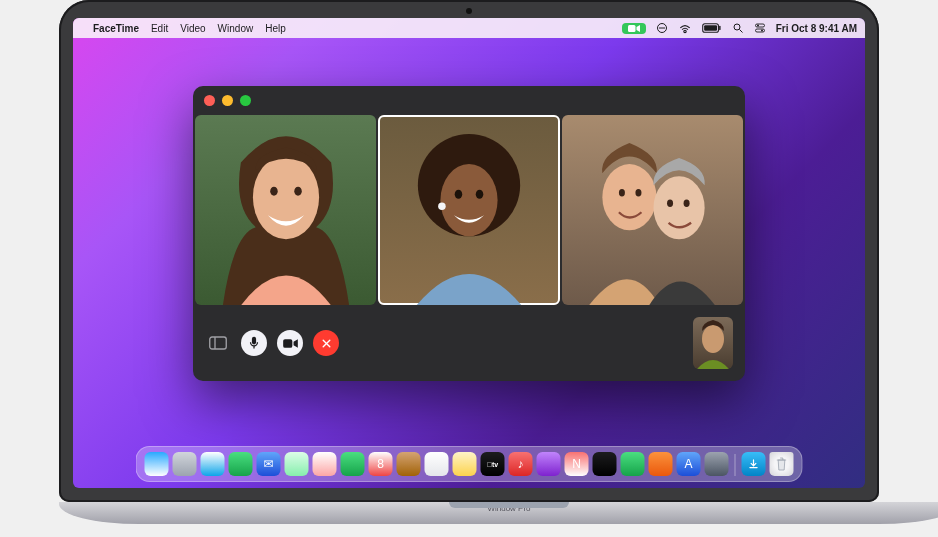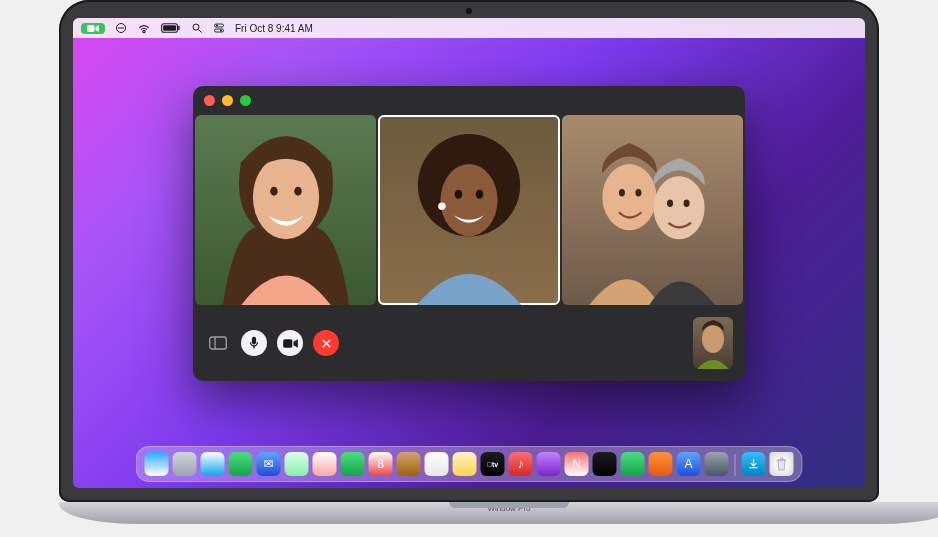--- a/index.html
+++ b/index.html
@@ -73,21 +73,21 @@
     font-size: 10px;
     color: #1c1c1e;
     padding: 0 8px;
     justify-content: space-between;
   }
   .menubar-left, .menubar-right {
     display: flex;
     align-items: center;
     gap: 12px;
   }
-  .menubar-right { gap: 10px; }
+  .menubar-right { gap: 10px; font-weight: bold; }
   .menubar .app-name { font-weight: 600; }
   .apple-logo { font-size: 12px; }
   .camera-indicator {
     background: #34c759;
     color: #fff;
     border-radius: 4px;
     padding: 1px 6px;
   }
   .menubar svg { display: block; }
 
@@ -224,20 +224,28 @@
 </head>
 <body>
 
 <div class="laptop">
   <div class="bezel">
     <span class="camera-dot"></span>
 
     <div class="screen">
 
       <div class="menubar">
+        <div class="menubar-left">
+          <span class="apple-logo"></span>
+          <span class="app-name">FaceTime</span>
+          <span>Edit</span>
+          <span>Video</span>
+          <span>Window</span>
+          <span>Help</span>
+        </div>
         <div class="menubar-right">
           <span class="camera-indicator">
             <svg width="12" height="9" viewBox="0 0 24 18">
                 <rect x="0" y="2" width="15" height="14" rx="3" fill="#fff"></rect>
                 <path d="M17 6 L24 2 V16 L17 12 Z" fill="#fff"></path>
               </svg>
           </span>
           <span>
             <svg width="12" height="12" viewBox="0 0 24 24">
                 <circle cx="12" cy="12" r="9" fill="none" stroke="#1c1c1e" stroke-width="2"></circle>

